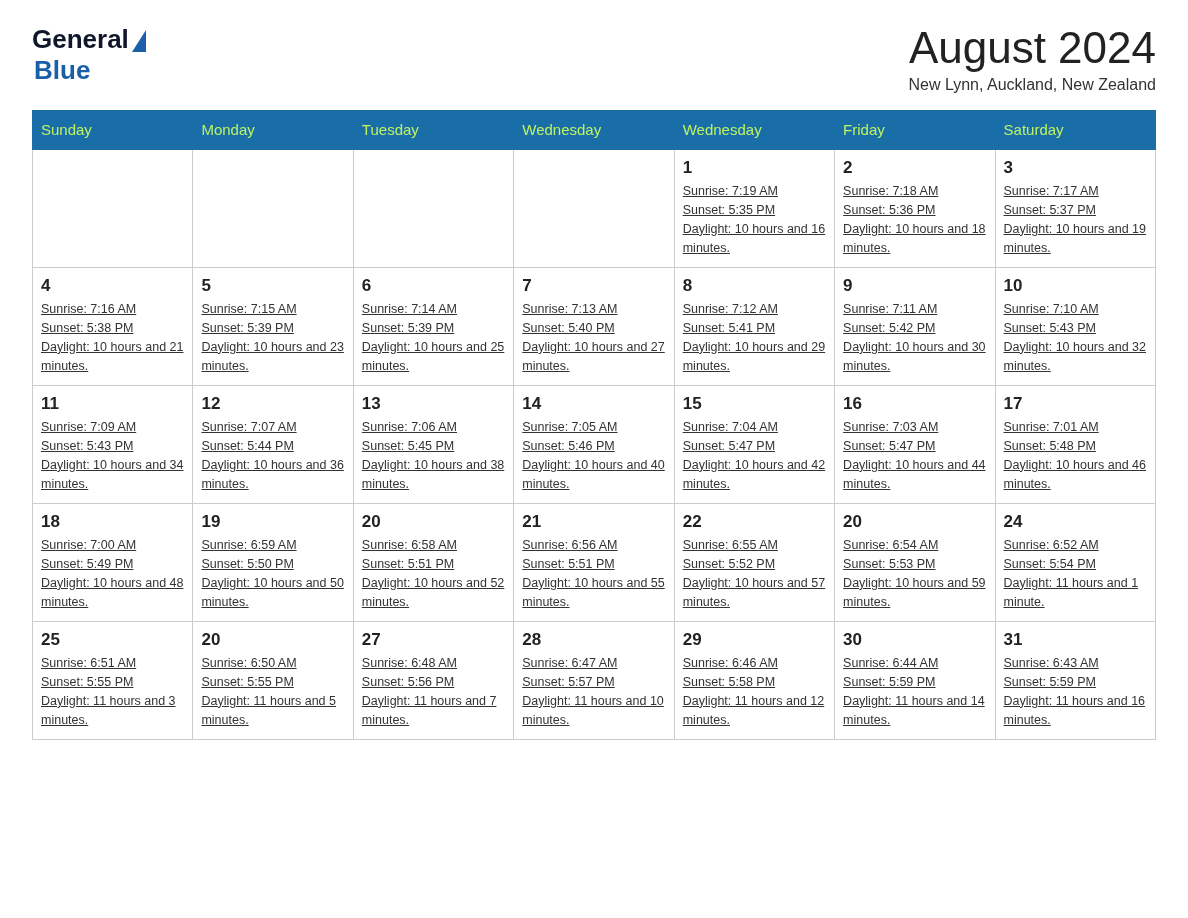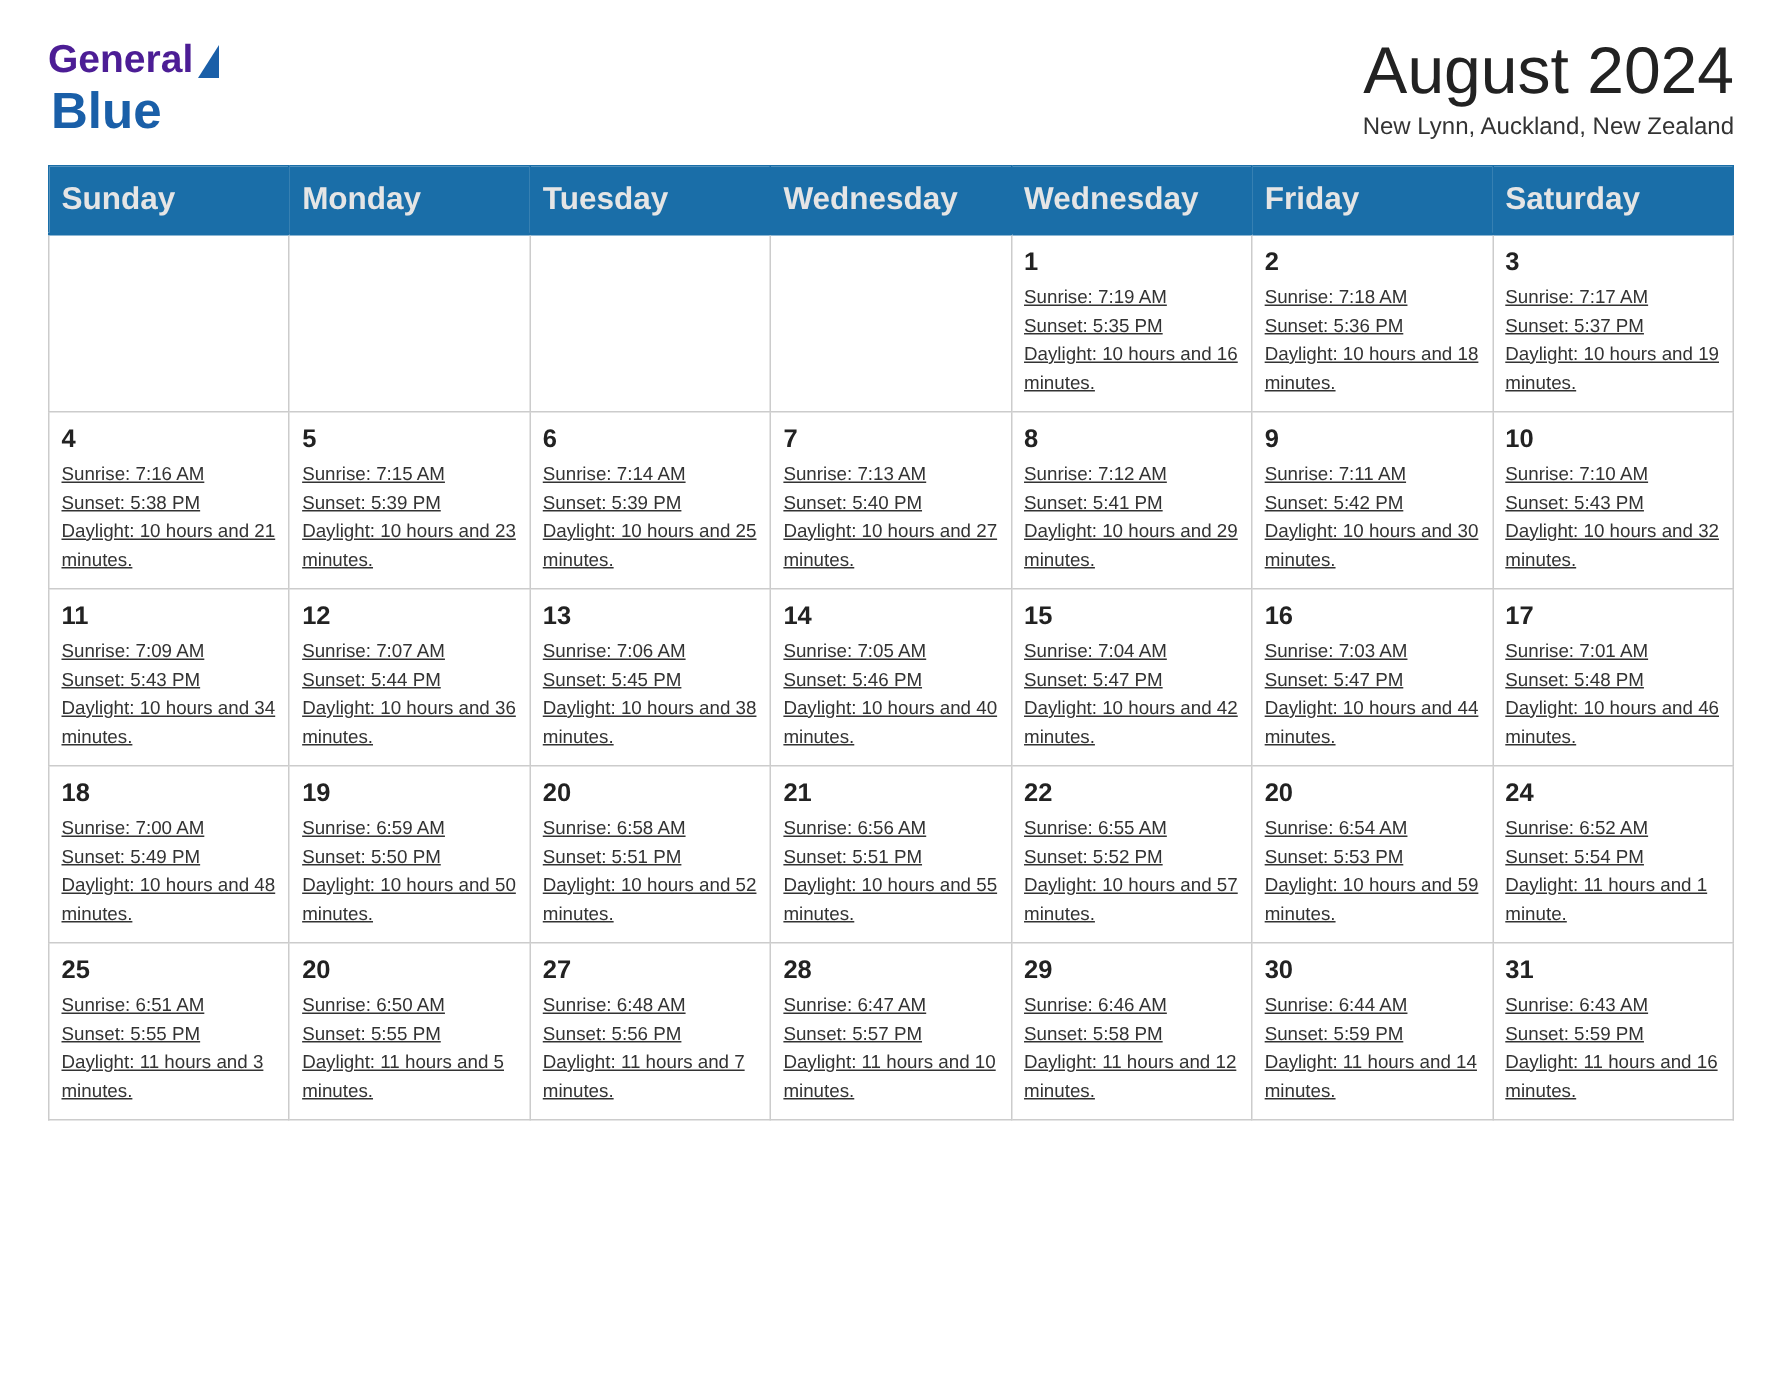--- a/index.html
+++ b/index.html
@@ -21,33 +21,33 @@
       flex-direction: column;
       align-items: flex-start;
     }
     .logo-top {
       display: flex;
       align-items: center;
     }
     .logo-general {
       font-size: 26px;
       font-weight: bold;
-      color: #4c1d95;
+      color: #0f172a;
     }
     .logo-triangle {
       width: 0;
       height: 0;
       border-left: 14px solid transparent;
       border-right: 0px solid transparent;
       border-bottom: 22px solid #1a5fa8;
       margin-left: 3px;
       margin-top: 2px;
     }
     .logo-blue {
-      font-size: 34px;
+      font-size: 26px;
       font-weight: bold;
       color: #1a5fa8;
       margin-left: 2px;
     }
     .title-section {
       text-align: right;
     }
     .month-title {
       font-size: 44px;
       font-weight: normal;
@@ -59,23 +59,23 @@
       color: #333;
       margin-top: 4px;
     }
     table {
       width: 100%;
       border-collapse: collapse;
       table-layout: fixed;
     }
     thead tr th {
       background-color: #1a6ea8;
-      color: #e5e5e5;
-      font-size: 21px;
-      font-weight: bold;
+      color: #bef264;
+      font-size: 15px;
+      font-weight: normal;
       padding: 10px 8px;
       text-align: left;
       border: 1px solid #1a6ea8;
     }
     tbody tr td {
       vertical-align: top;
       padding: 8px 8px 10px 8px;
       border: 1px solid #ccc;
       font-size: 13px;
       color: #333;

